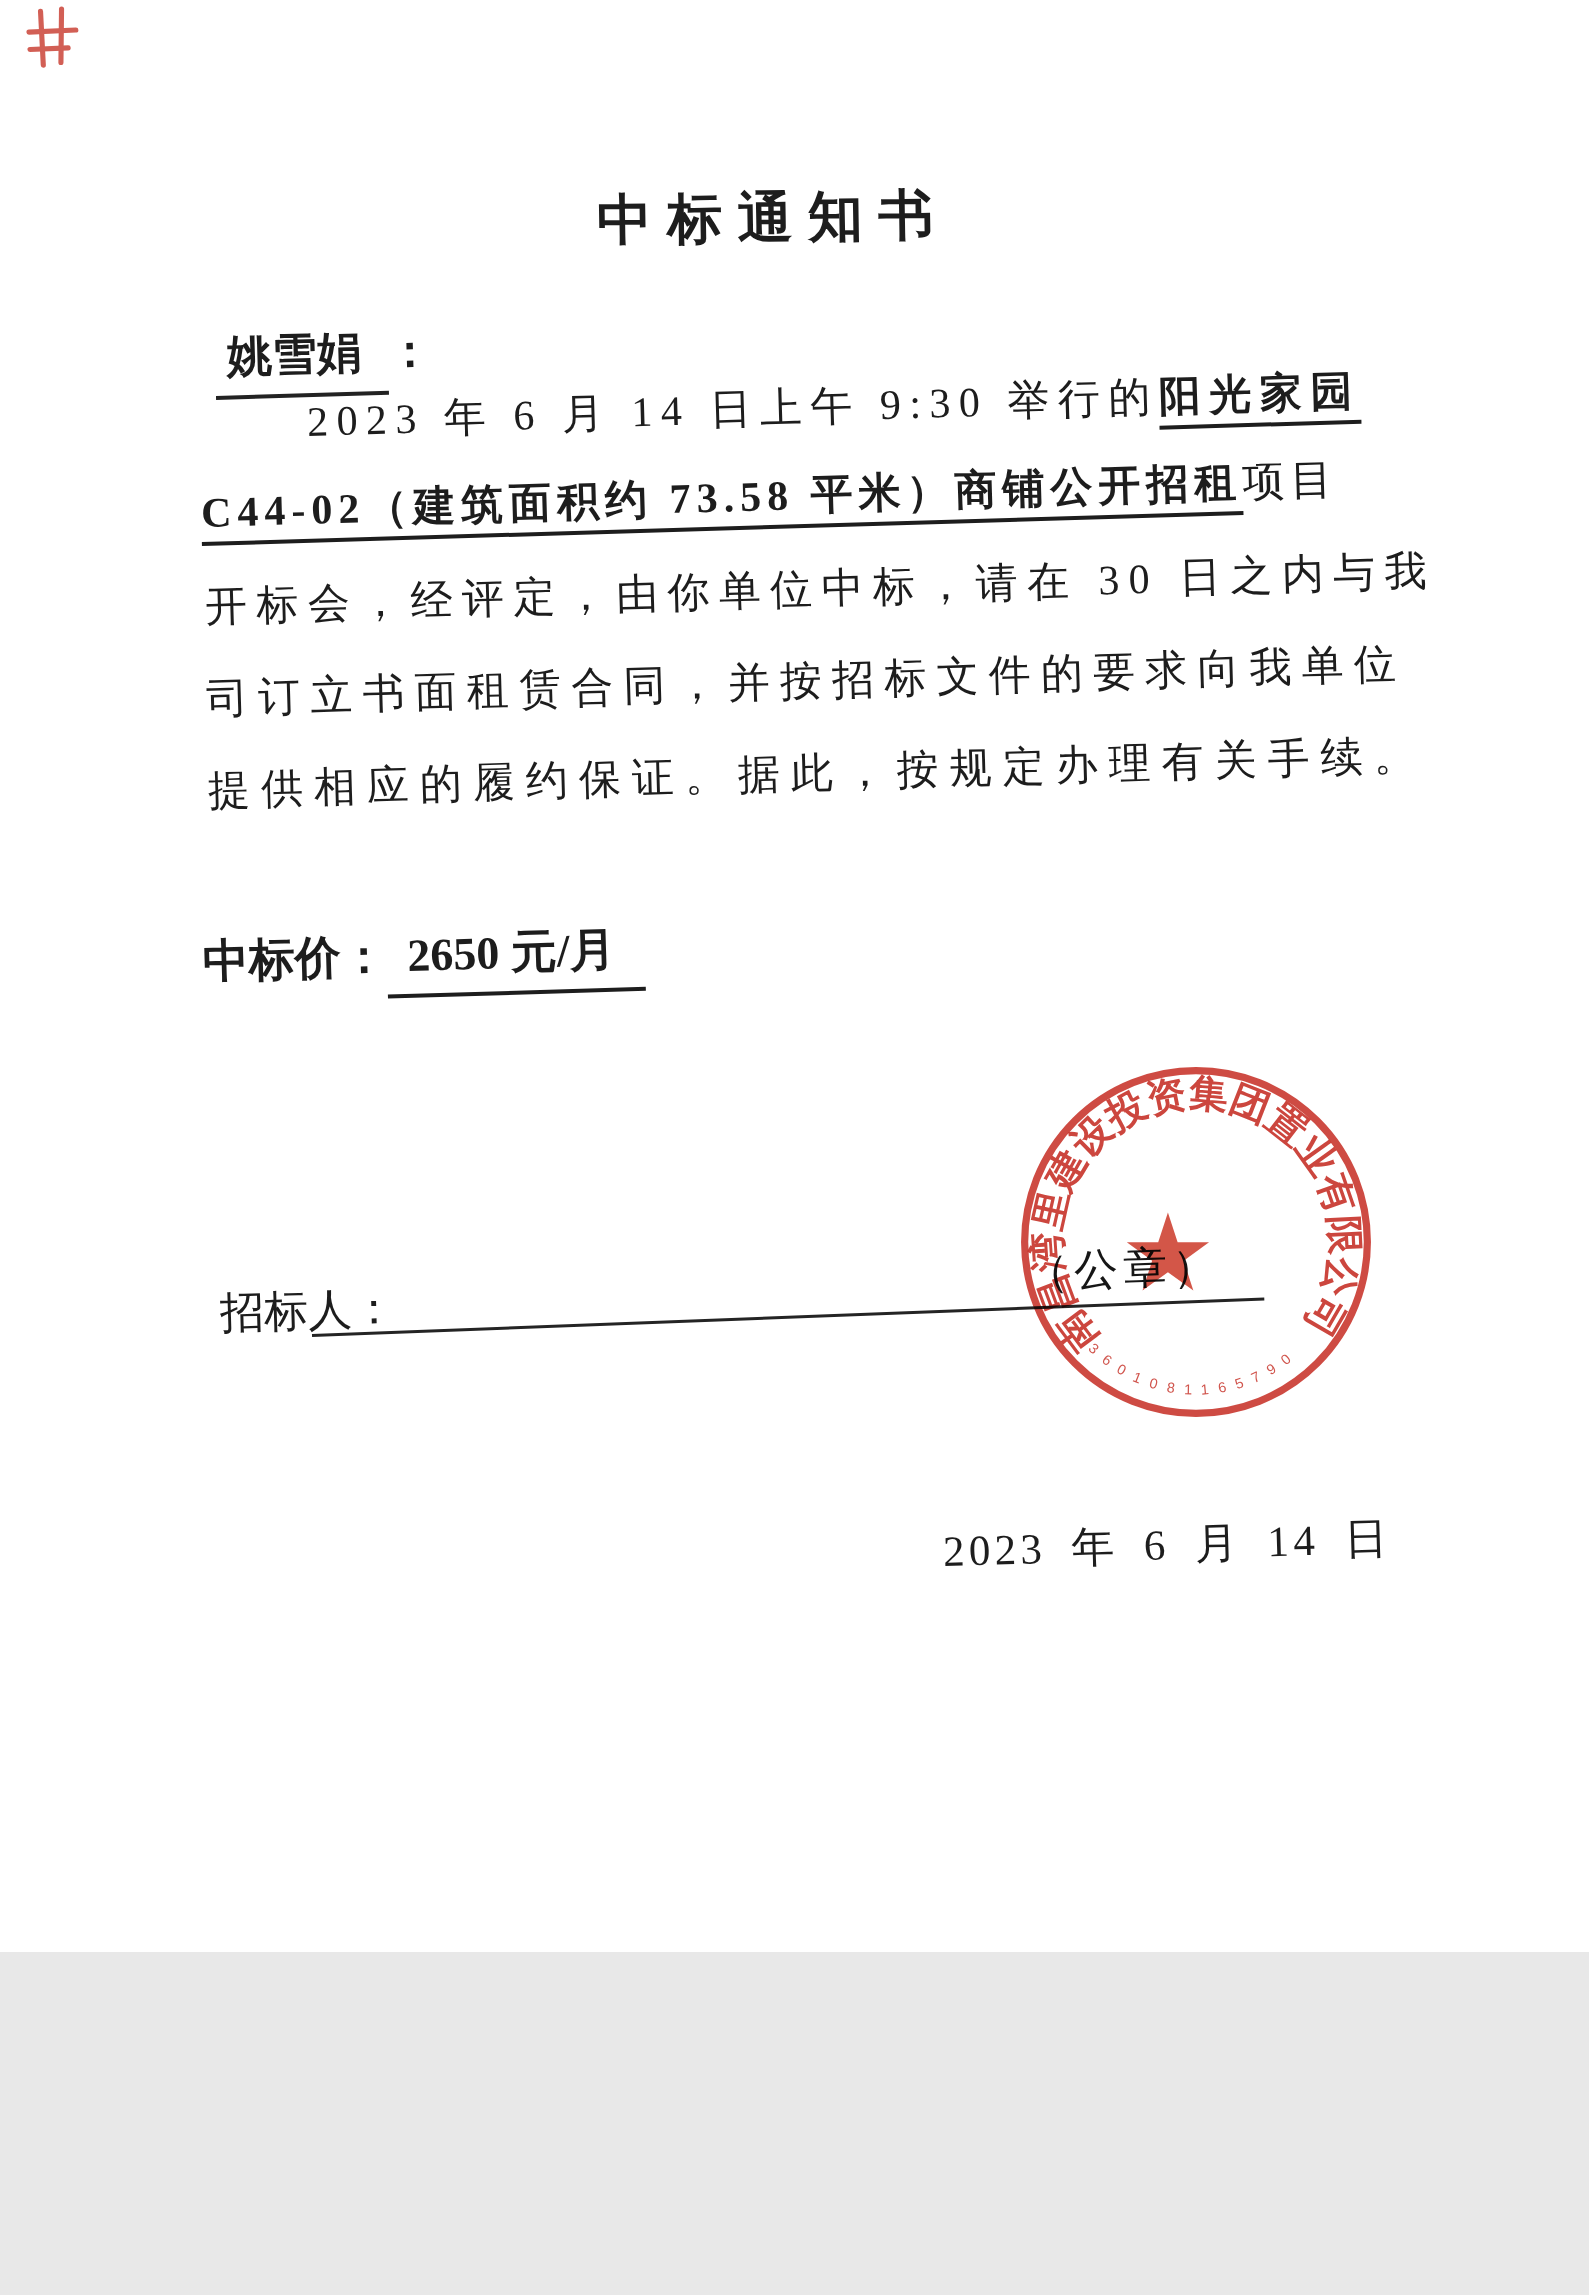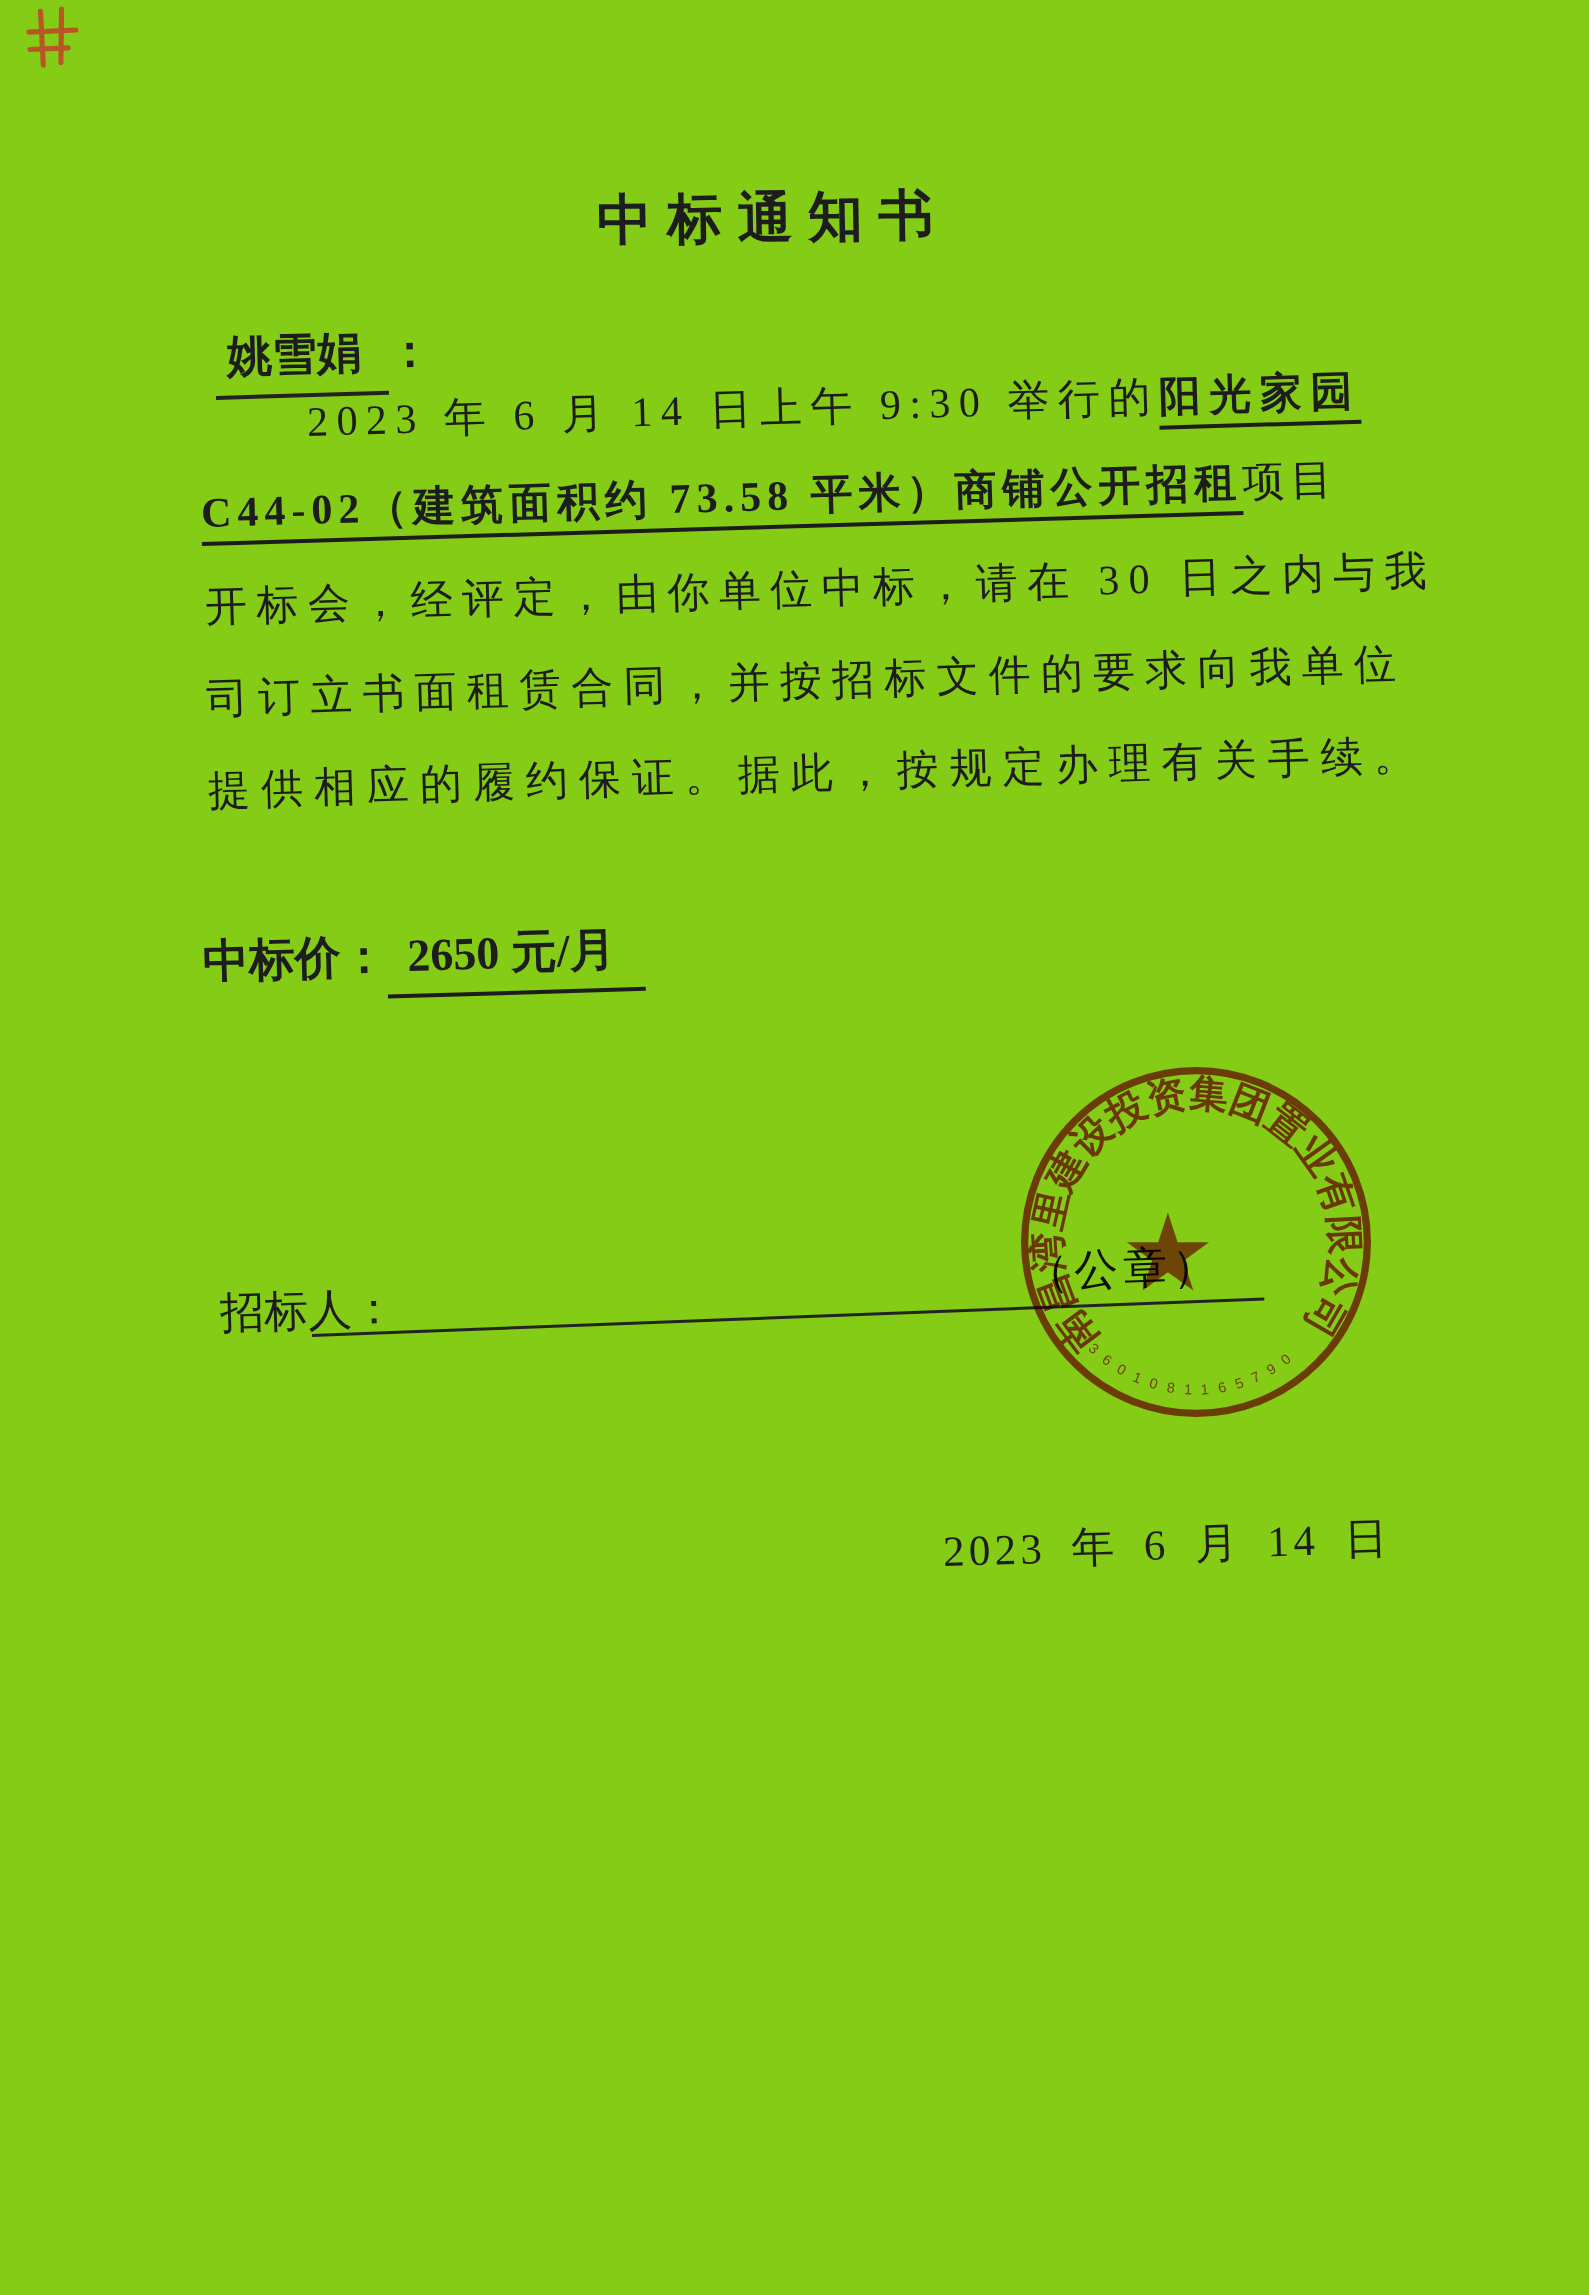--- a/index.html
+++ b/index.html
@@ -1,18 +1,18 @@
 <!DOCTYPE html>
 <html style="font-size:13.6px"><head>
 <meta charset="utf-8">
 <style>
   html,body { margin:0; padding:0; background:#e8e8e8; }
   #page {
-    position:relative; width:1589px; height:2295px;
-    background:#84cc16; overflow:hidden;
+    position:relative; width:1589px; height:1952px;
+    background:#ffffff; overflow:hidden;
     font-family:"Liberation Serif","DejaVu Serif",serif;
     color:#1d1d1d;
   }
   .abs { position:absolute; white-space:nowrap; }
   .tilt { transform:rotate(-1.7deg); transform-origin:left center; }
 
   .doc-title {
     left:597px; top:184px; font-size:55px; font-weight:bold;
     letter-spacing:15.3px; transform:rotate(-0.9deg); transform-origin:left center;
   }

